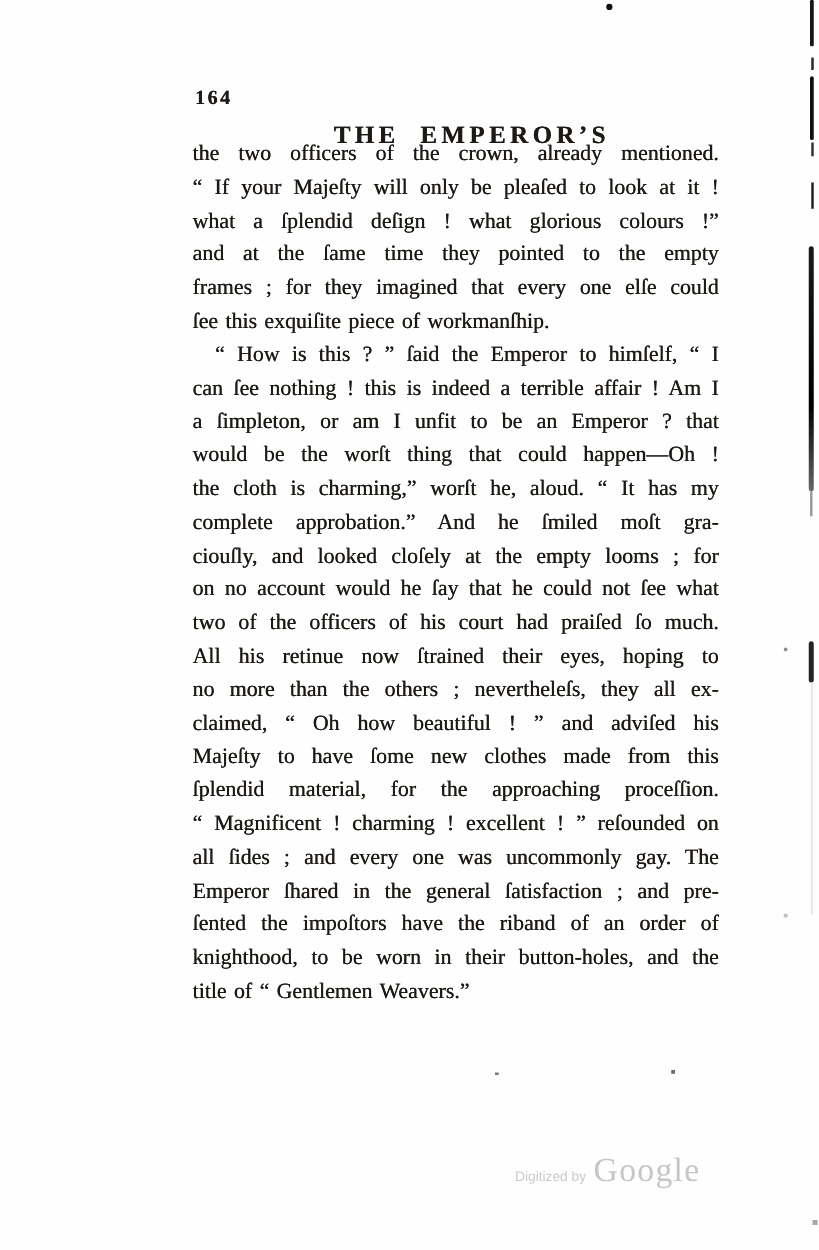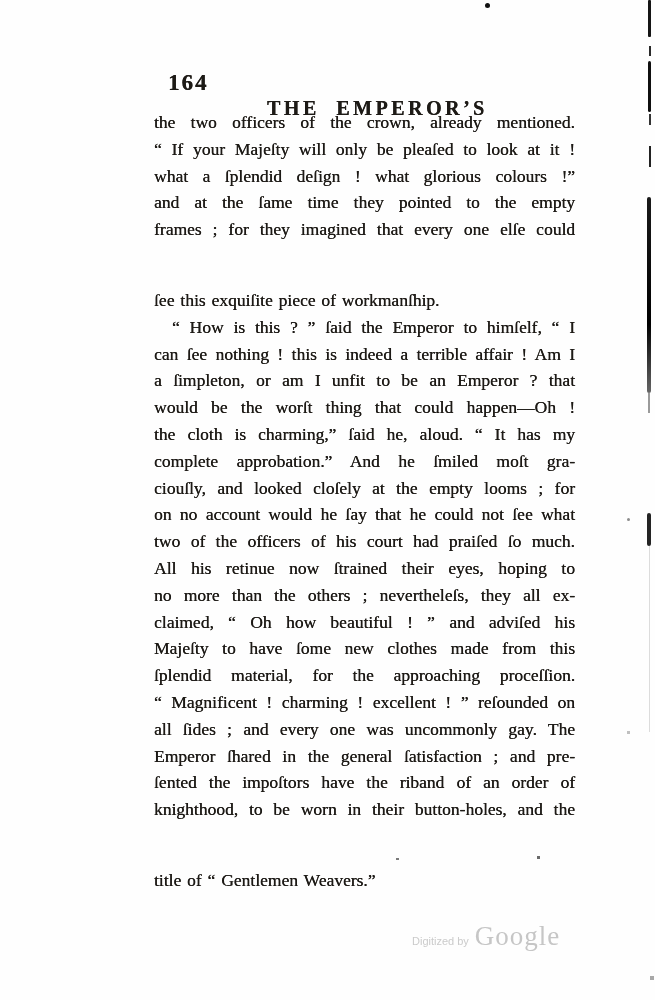--- a/index.html
+++ b/index.html
@@ -11,22 +11,22 @@
   .page {
     position: relative;
     width: 655px; height: 1000px;
     background: #fefefe;
     overflow: hidden;
     color: #1d1a16;
   }
 
   
   .page-number {
-    position: absolute; left: 168px; top: 70px;
-    font-size: 23px; font-weight: bold; letter-spacing: 2px;
+    position: absolute; left: 156px; top: 70px;
+    font-size: 16px; font-weight: bold; letter-spacing: 2px;
     text-shadow: 0.2px 0 0 currentColor;
   }
   .running-title {
     position: absolute; left: 267px; top: 69px;
     font-size: 20px; font-weight: bold;
     letter-spacing: 3.5px; word-spacing: 8px;
     text-shadow: 0.2px 0 0 currentColor;
     margin-top: 28px;
   }
 
@@ -35,21 +35,21 @@
     position: absolute; left: 154px; top: 109px; width: 421px;
     font-size: 17.5px; line-height: 26.8px;
     text-shadow: 0.25px 0 0 currentColor;
     word-spacing: 1.5px;
   }
   .line {
     text-align: justify;
     text-align-last: justify;
     white-space: normal;
   }
-  .line.last { text-align-last: left; margin-top: 44px; }
+  .line.last { text-align-last: left; }
   .line.indent { text-indent: 18px; }
 
   
   .watermark {
     position: absolute; left: 412px; top: 921px;
     display: flex; align-items: baseline; gap: 6px; justify-content: flex-end;
   }
   .wm-prefix {
     font-family: "Liberation Sans", sans-serif;
     font-size: 11px; color: #cbcbcb;
@@ -94,21 +94,21 @@
       <div class="line">what a ſplendid deſign !  what glorious colours !”</div>
       <div class="line">and at the ſame time they pointed to the empty</div>
       <div class="line">frames ;  for they imagined that every one elſe could</div>
       <div class="line last">ſee this exquiſite piece of workmanſhip.</div>
     </div>
     <div class="para">
       <div class="line indent">“ How is this ? ” ſaid the Emperor to himſelf, “ I</div>
       <div class="line">can ſee nothing !  this is indeed a terrible affair !  Am I</div>
       <div class="line">a ſimpleton, or am I unfit to be an Emperor ?  that</div>
       <div class="line">would be the worſt thing that could happen—Oh !</div>
-      <div class="line">the cloth is charming,” ſaid he, aloud.  “ It has my</div>
+      <div class="line">the cloth is charming,” worſt he, aloud.  “ It has my</div>
       <div class="line">complete approbation.”  And he ſmiled moſt gra-</div>
       <div class="line">ciouſly, and looked cloſely at the empty looms ;  for</div>
       <div class="line">on no account would he ſay that he could not ſee what</div>
       <div class="line">two of the officers of his court had praiſed ſo much.</div>
       <div class="line">All his retinue now ſtrained their eyes, hoping to</div>
       <div class="line">no more than the others ;  nevertheleſs, they all ex-</div>
       <div class="line">claimed, “ Oh how beautiful ! ”  and adviſed his</div>
       <div class="line">Majeſty to have ſome new clothes made from this</div>
       <div class="line">ſplendid material, for the approaching proceſſion.</div>
       <div class="line">“ Magnificent ! charming ! excellent ! ” reſounded on</div>

